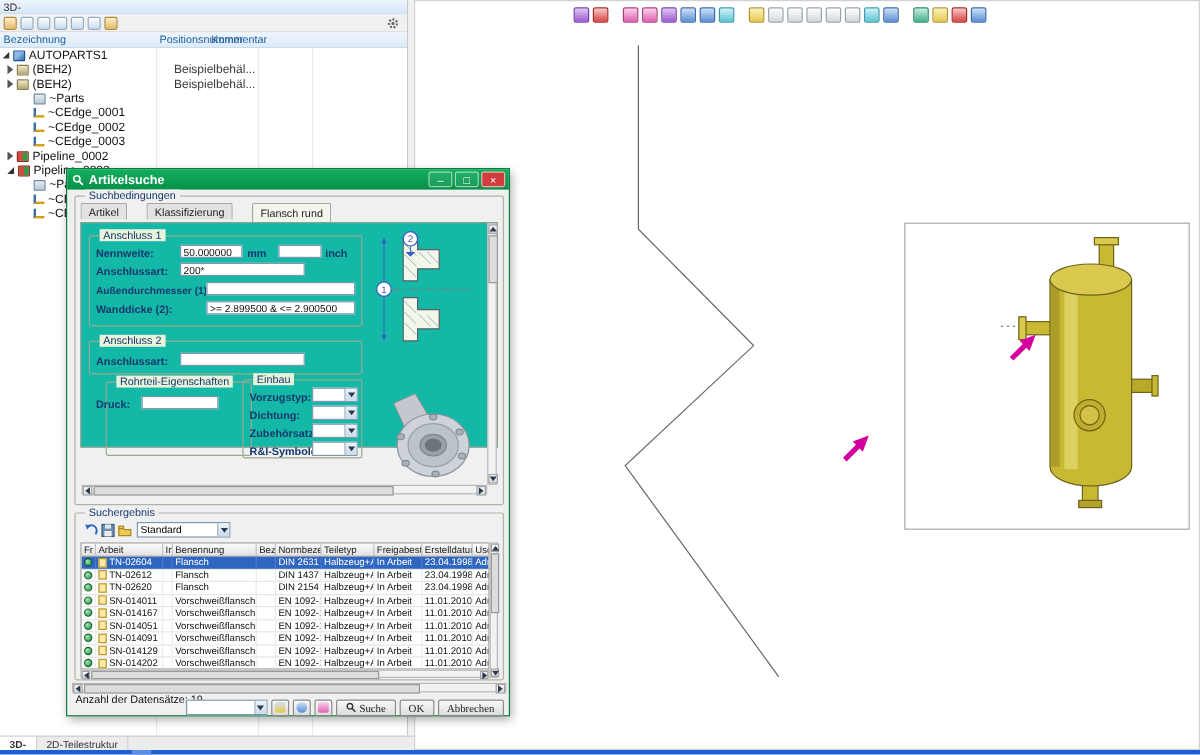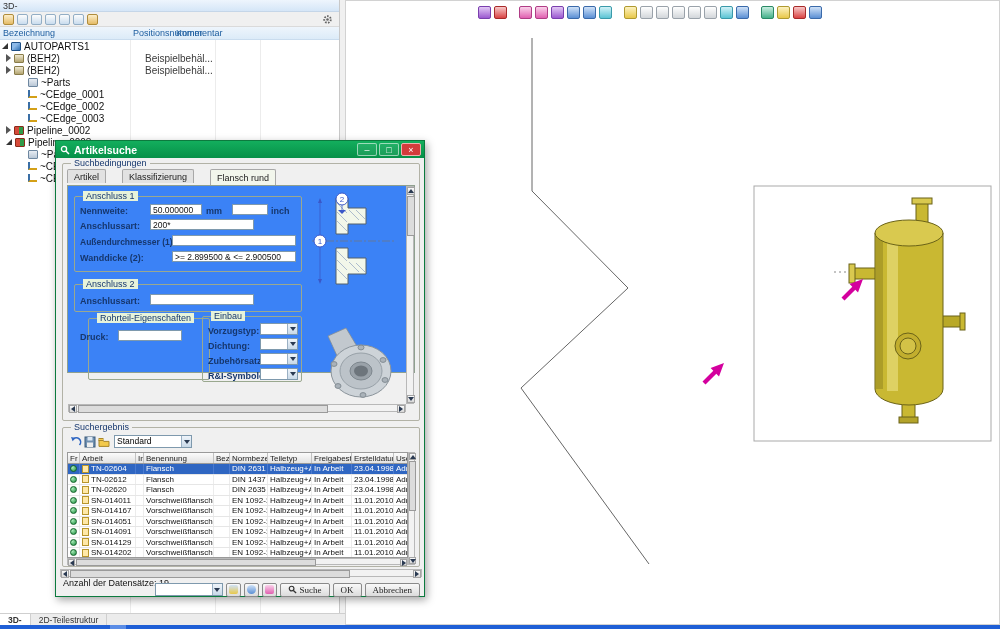--- a/index.html
+++ b/index.html
@@ -61,21 +61,21 @@
   .dlg-ctrls{margin-left:auto;display:flex;gap:2px}
   .dlg-btn{width:20px;height:13px;display:flex;align-items:center;justify-content:center;color:#fff;font-size:9px;font-weight:normal;border:1px solid rgba(255,255,255,.55);border-radius:2px;background:rgba(255,255,255,.08)}
   .dlg-btn.close{background:#d23c3c;border-color:#f0b0b0}
   .grp{position:absolute;border:1px solid #b2b2a6;border-radius:2px}
   .grp-title{position:absolute;top:-6px;left:8px;font-size:9px;color:#16376e;padding:0 3px;background:#f0f0f0;white-space:nowrap}
   .grp.on-green .grp-title{background:#e7f3da}
   .grp.on-green{border-color:#9aa88f}
   .tabs{position:absolute;left:11px;top:28px;height:16px;display:flex;align-items:flex-start;gap:16px}
   .tab{height:14px;display:flex;align-items:center;padding:0 6px;font-size:9px;color:#222;background:#e2e2e2;border:1px solid #a8a8a8;border-bottom:none;border-radius:2px 2px 0 0}
   .tab.active{height:16px;background:#f2f6ec;position:relative;z-index:2}
-  .pane{position:absolute;left:11px;top:44px;width:348px;height:188px;background:#3b82f6;border:1px solid #8fa08f}
+  .pane{position:absolute;left:11px;top:44px;width:348px;height:188px;background:#14b8a6;border:1px solid #8fa08f}
   .flbl{position:absolute;font-size:9px;font-weight:bold;color:#16376e;white-space:nowrap}
   .ulbl{position:absolute;font-size:9px;font-weight:bold;color:#16376e}
   .inp{position:absolute;height:11px;background:#fff;border:1px solid #7e99ad;font-size:8.5px;padding:0 2px;font-family:"Liberation Sans",sans-serif;color:#111}
   .combo{position:absolute;height:12px;background:#fff;border:1px solid #7e99ad}
   .cb-txt{position:absolute;left:2px;top:0;right:11px;font-size:8.5px;line-height:11px;overflow:hidden;white-space:nowrap}
   .cb-arrow{position:absolute;right:0;top:0;bottom:0;width:10px;background:linear-gradient(#eef4fa,#c9d9e8);border-left:1px solid #9ab0c4;display:flex;align-items:center;justify-content:center}
   .tri-d{width:0;height:0;border-left:3px solid transparent;border-right:3px solid transparent;border-top:4px solid #2a3a52}
   .tri-u{width:0;height:0;border-left:3px solid transparent;border-right:3px solid transparent;border-bottom:4px solid #2a3a52}
   .tri-l{width:0;height:0;border-top:3px solid transparent;border-bottom:3px solid transparent;border-right:4px solid #2a3a52}
   .tri-r{width:0;height:0;border-top:3px solid transparent;border-bottom:3px solid transparent;border-left:4px solid #2a3a52}
@@ -481,21 +481,21 @@
         <span>
             <i class="orb"></i>
           </span>
         <span>
             <i class="doc8"></i>
             <span>TN-02620</span>
           </span>
         <span></span>
           <span>Flansch</span>
           <span></span>
-        <span>DIN 2635</span>
+        <span>DIN 2154</span>
         <span>Halbzeug+An</span>
         <span>In Arbeit</span>
         <span>23.04.1998</span>
         <span>Administrator</span>
       </div>
       <div class="trow">
         <span>
             <i class="orb"></i>
           </span>
         <span>

